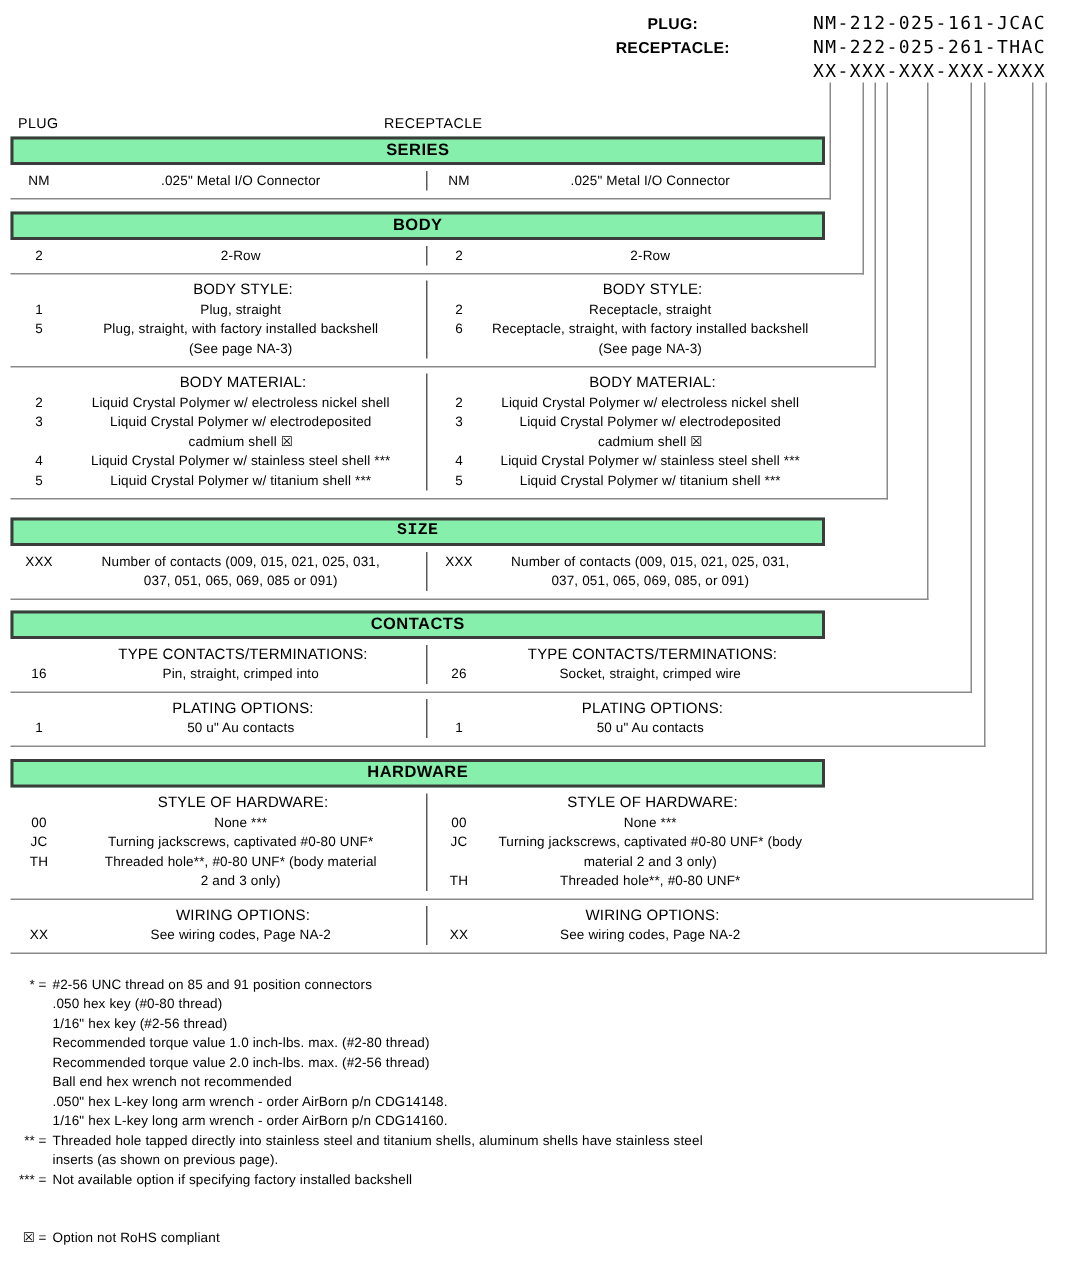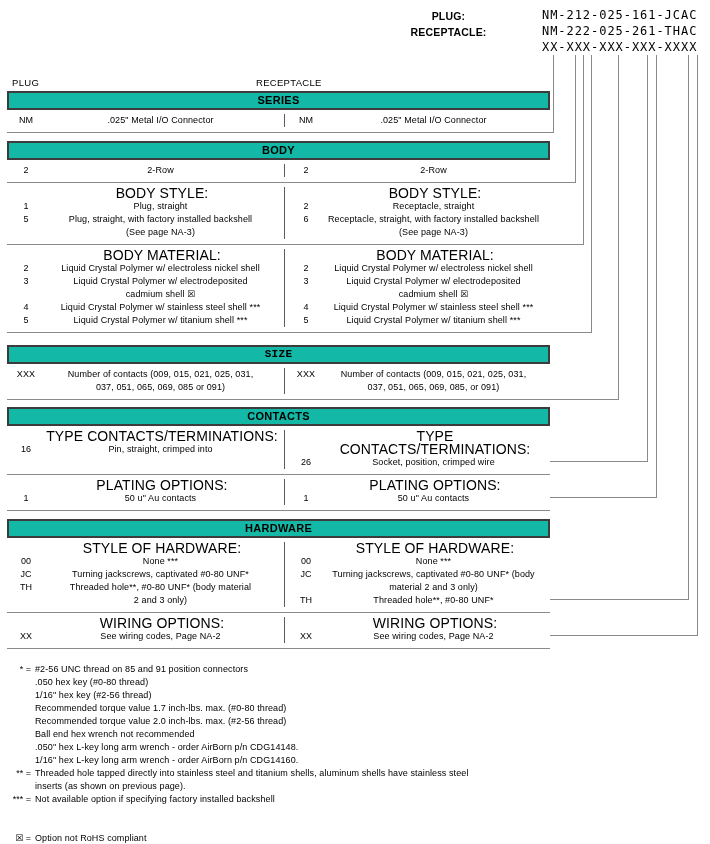--- a/index.html
+++ b/index.html
@@ -9,26 +9,26 @@
 
   
   .pn-row{position:absolute;left:0;width:710px;height:15px;}
   .pn-label{position:absolute;left:370px;width:157px;text-align:center;font-weight:bold;font-size:10.5px;top:2px;letter-spacing:0.2px;}
   .pn-value{position:absolute;left:542px;top:0;font-size:12px;letter-spacing:0.95px;white-space:pre;}
 
   .col-title{position:absolute;top:77px;font-size:9.5px;letter-spacing:0.3px;}
 
   
   #content{position:absolute;left:7px;top:91px;width:543px;}
-  .section-box{box-sizing:border-box;height:19px;border:2px solid #3c3c3c;text-align:center;font-weight:bold;font-size:11px;line-height:15px;letter-spacing:0.3px;background:#14b8a6;}
+  .section-box{box-sizing:border-box;height:19px;border:2px solid #3c3c3c;text-align:center;font-weight:bold;font-size:11px;line-height:15px;letter-spacing:0.3px;background:#86efac;}
   .group{position:relative;display:flex;border-bottom:1px solid #8a8a8a;padding:4px 0 5px 0;}
   .gcell{box-sizing:border-box;text-align:center;}
   .gcell.left{width:277px;padding-left:5px;}
   .gcell.right{width:266px;border-left:1px solid #5a5a5a;padding-left:7px;}
-  .glabel{font-size:14px;line-height:13px;padding-left:28px;letter-spacing:0.1px;}
+  .glabel{font-size:10px;line-height:13px;padding-left:28px;letter-spacing:0.1px;}
   .grow{display:flex;font-size:9px;line-height:13px;}
   .gcode{flex:0 0 28px;letter-spacing:0.1px;}
   .gdesc{flex:1;white-space:pre-line;padding-right:3px;letter-spacing:0.1px;}
 
   
   #footnotes{margin-top:14px;}
   .footnote-line{display:flex;font-size:9px;line-height:13px;}
   .fn-marker{flex:0 0 24px;text-align:right;white-space:pre;}
   .fn-text{padding-left:4px;white-space:pre;letter-spacing:0.1px;}
   #rohs{margin-top:26px;}
@@ -182,21 +182,21 @@
           <div class="glabel">TYPE CONTACTS/TERMINATIONS:</div>
           <div class="grow">
             <div class="gcode">16</div>
             <div class="gdesc">Pin, straight, crimped into</div>
           </div>
         </div>
         <div class="gcell right">
           <div class="glabel">TYPE CONTACTS/TERMINATIONS:</div>
           <div class="grow">
             <div class="gcode">26</div>
-            <div class="gdesc">Socket, position, crimped wire</div>
+            <div class="gdesc">Socket, straight, crimped wire</div>
           </div>
         </div>
       </div>
       <div class="group">
         <div class="gcell left">
           <div class="glabel">PLATING OPTIONS:</div>
           <div class="grow">
             <div class="gcode">1</div>
             <div class="gdesc">50 u" Au contacts</div>
           </div>
@@ -268,21 +268,21 @@
         <div class="footnote-line">
           <span class="fn-marker"></span>
           <span class="fn-text">.050 hex key (#0-80 thread)</span>
         </div>
         <div class="footnote-line">
           <span class="fn-marker"></span>
           <span class="fn-text">1/16" hex key (#2-56 thread)</span>
         </div>
         <div class="footnote-line">
           <span class="fn-marker"></span>
-          <span class="fn-text">Recommended torque value 1.7 inch-lbs. max. (#0-80 thread)</span>
+          <span class="fn-text">Recommended torque value 1.0 inch-lbs. max. (#2-80 thread)</span>
         </div>
         <div class="footnote-line">
           <span class="fn-marker"></span>
           <span class="fn-text">Recommended torque value 2.0 inch-lbs. max. (#2-56 thread)</span>
         </div>
         <div class="footnote-line">
           <span class="fn-marker"></span>
           <span class="fn-text">Ball end hex wrench not recommended</span>
         </div>
         <div class="footnote-line">

